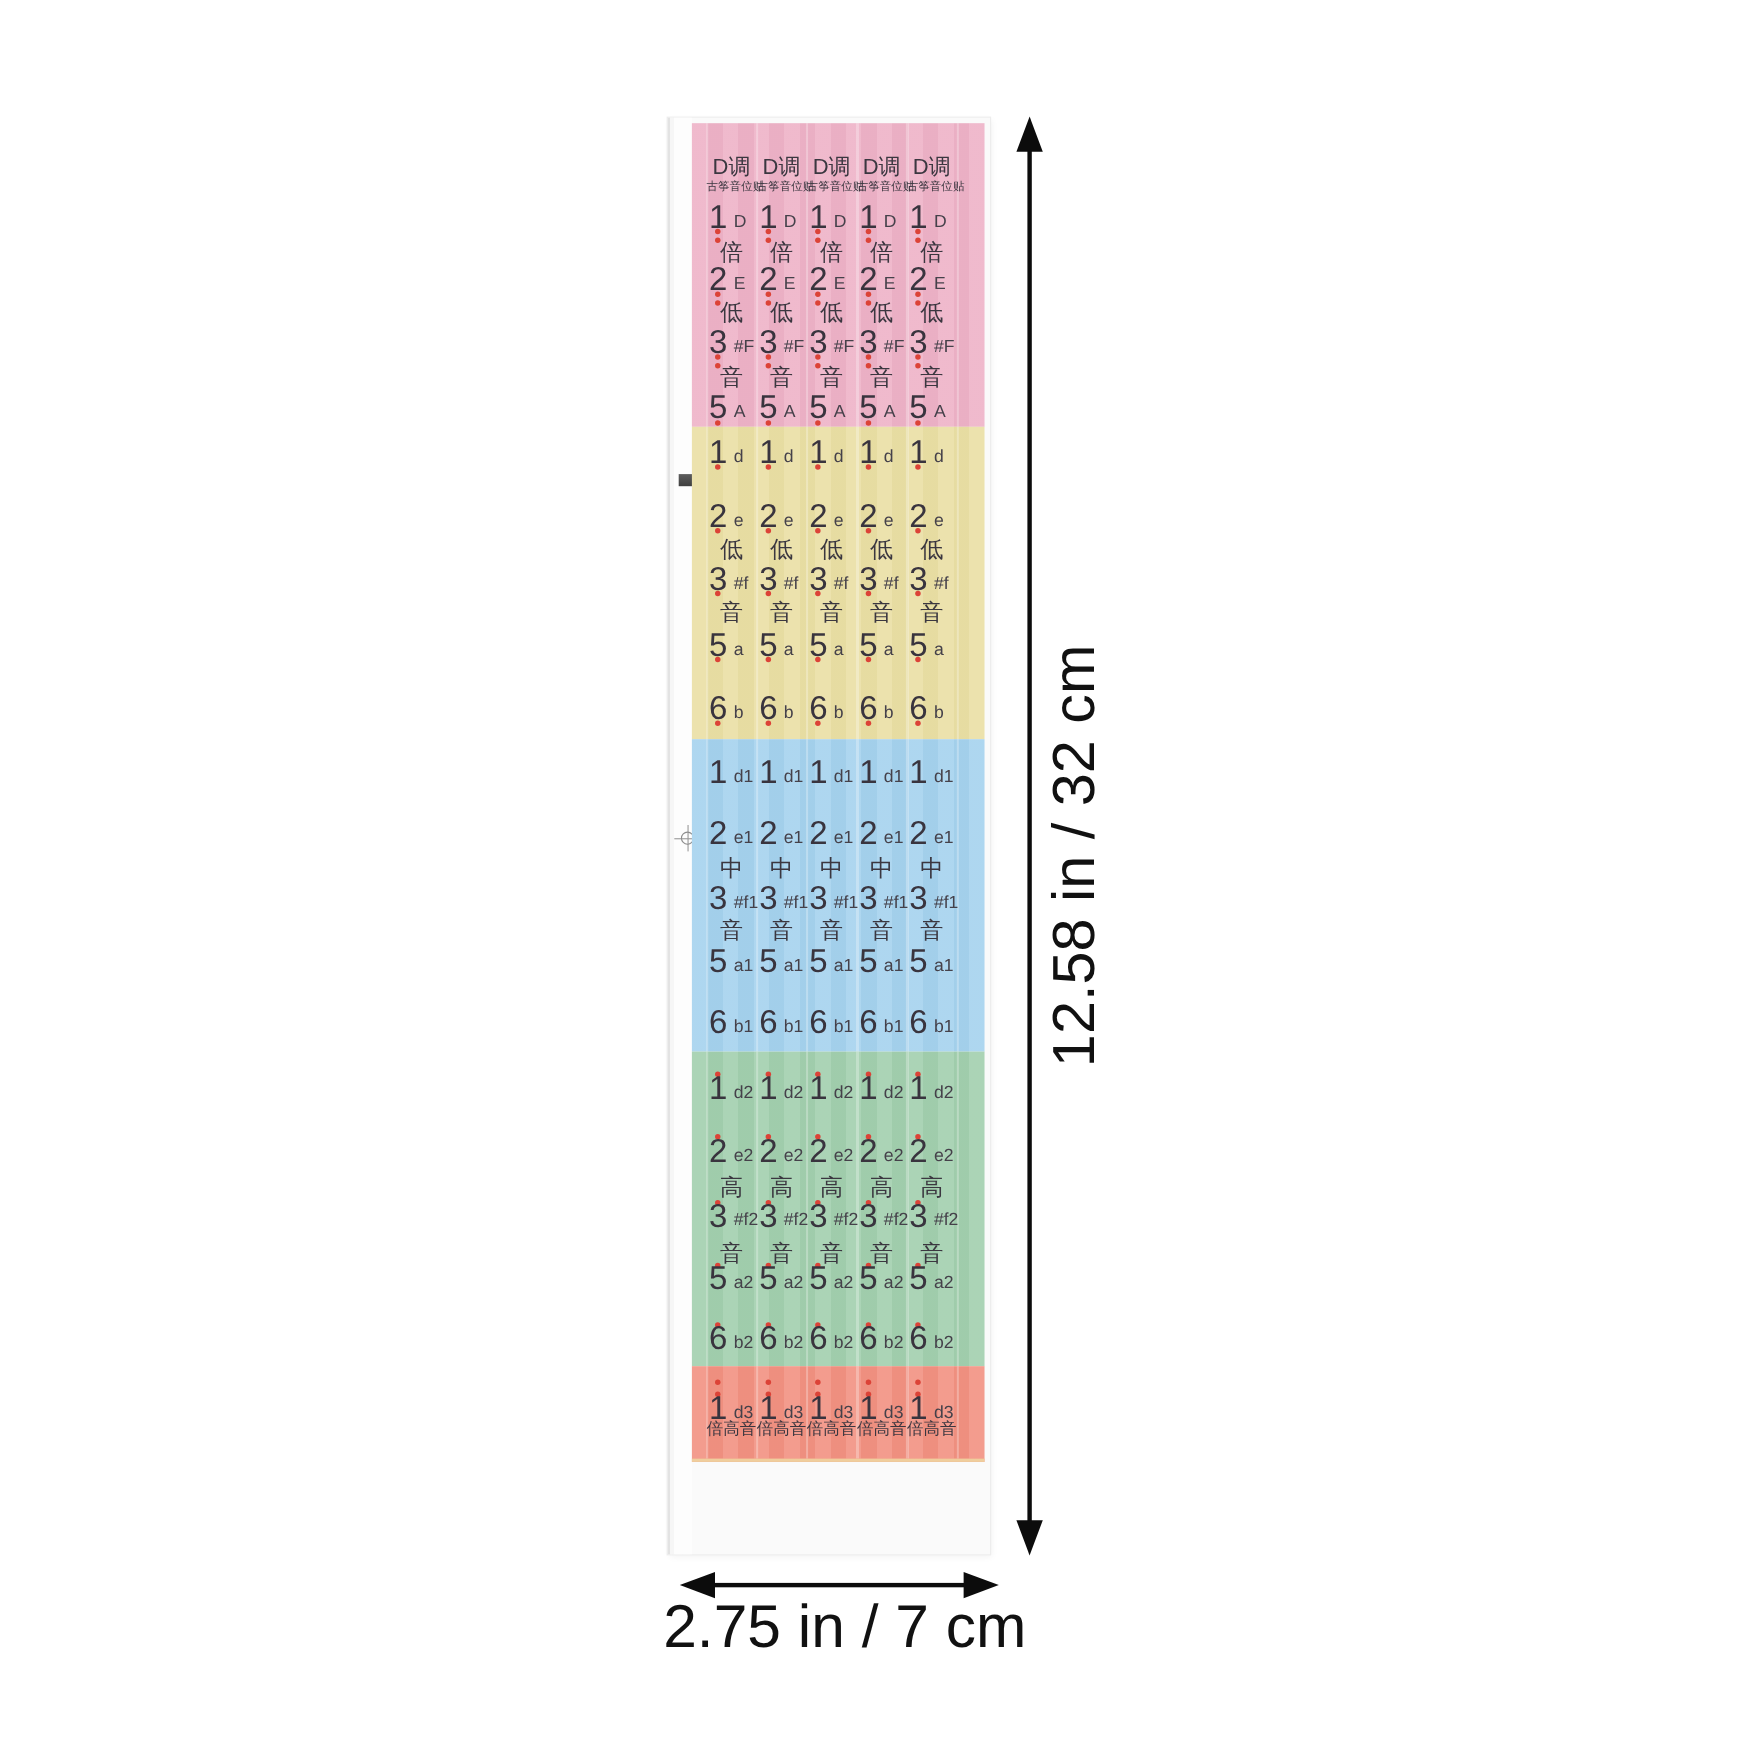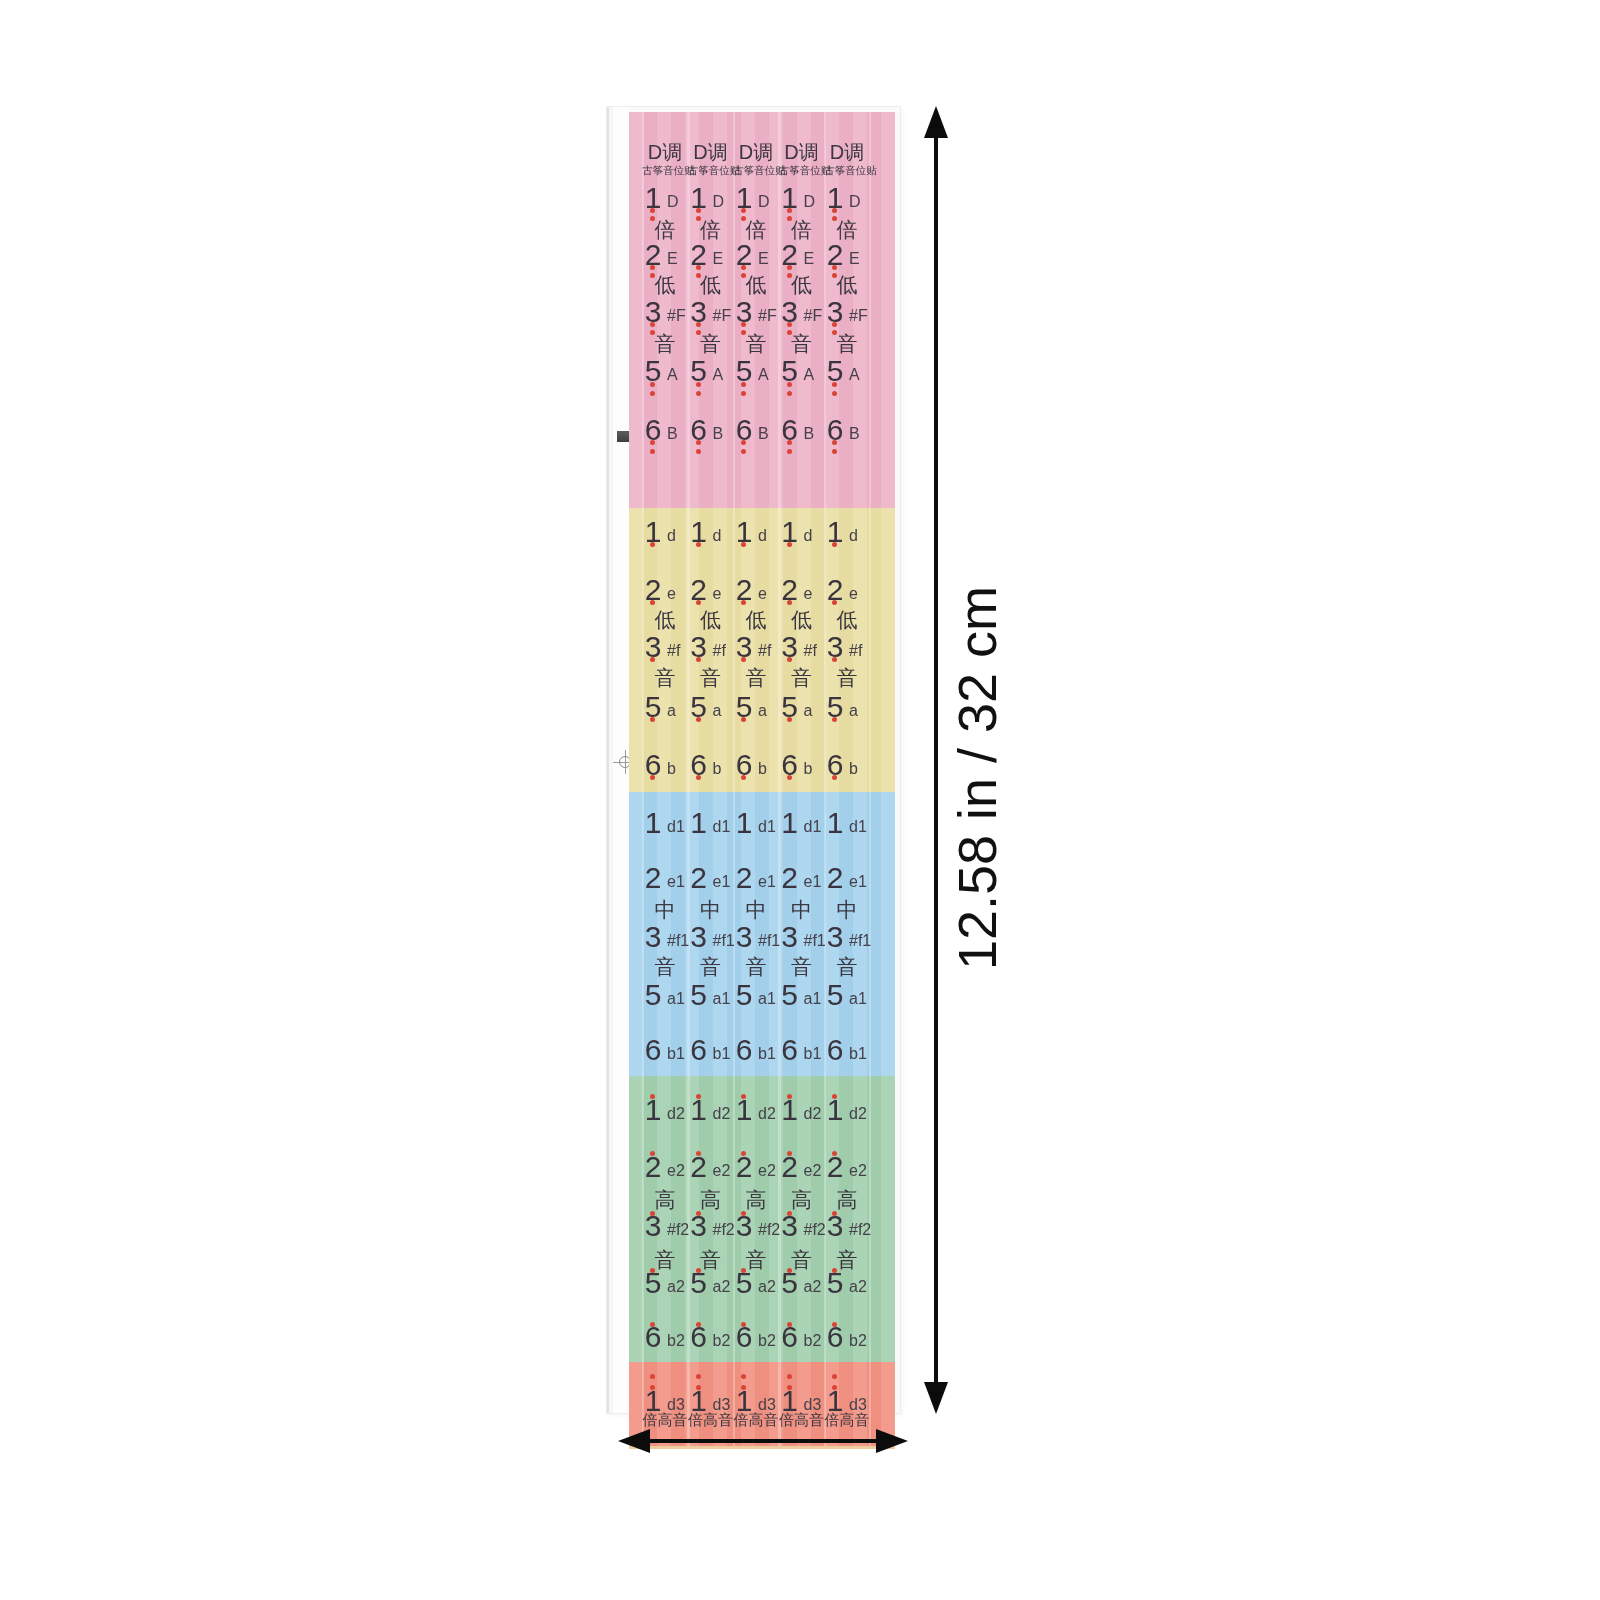--- a/index.html
+++ b/index.html
@@ -64,21 +64,21 @@
 
   <div class="strip">
     <div class="left-margin"></div>
     <div class="clip-mark"></div>
     <div class="reg-mark">
       <div class="v"></div>
         <div class="h"></div>
         <div class="c"></div>
     </div>
     <div class="sheet">
-        <div class="section" style="height: 396px; background-color: rgb(238, 178, 199);">
+        <div class="section" style="height: 276px; background-color: rgb(238, 178, 199);">
           <div class="col" style="left: 13.25px;">
             <div class="row r-header" style="top: 27px;">D调</div>
             <div class="row r-sub" style="top: 50px;">古筝音位贴</div>
             <div class="row r-note" style="top: 69px;">
               <span class="num">1</span>
               <span class="ltr">D</span>
             </div>
             <div class="row r-dot" style="top: 95.5px;"></div>
             <div class="row r-dot" style="top: 103.5px;"></div>
             <div class="row r-kanji" style="top: 105px;">倍</div>
@@ -725,14 +725,15 @@
   </div>
 
   <div class="dim v-line"></div>
   <div class="dim v-head-top"></div>
   <div class="dim v-head-bottom"></div>
   <div class="dim v-label">12.58 in / 32 cm</div>
 
   <div class="dim h-line"></div>
   <div class="dim h-head-left"></div>
   <div class="dim h-head-right"></div>
+  <div class="dim h-label">2.75 in / 7 cm</div>
 
 </div>
 
 </body></html>

